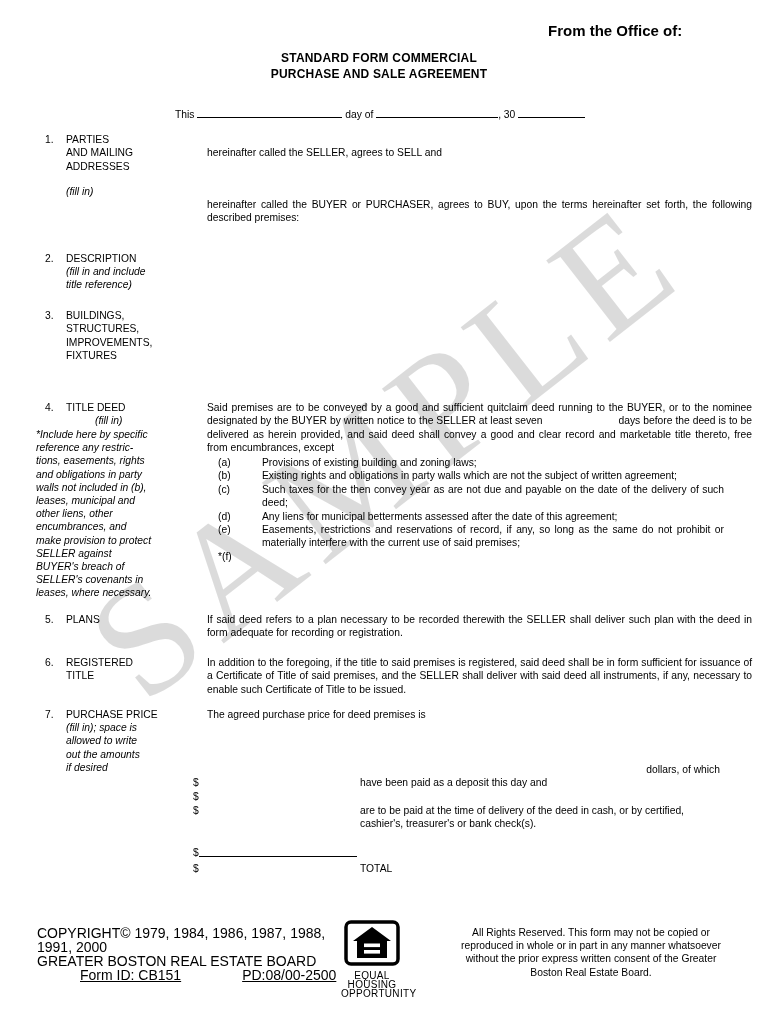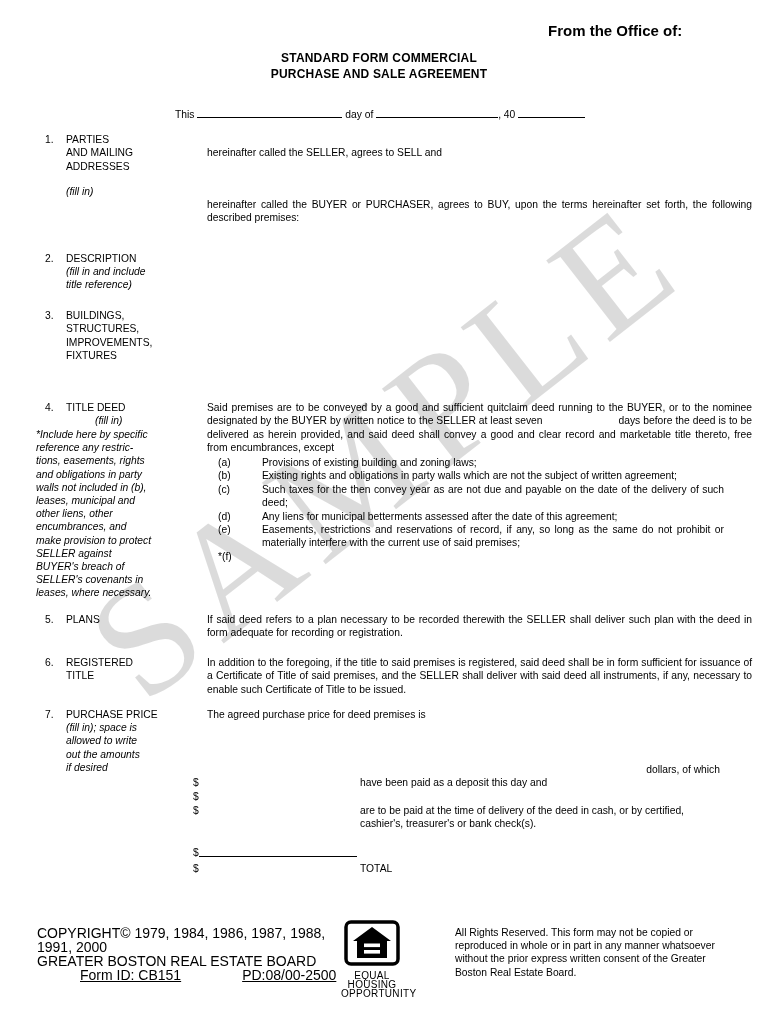--- a/index.html
+++ b/index.html
@@ -34,41 +34,41 @@
   .clabel { width:44px; flex-shrink:0; }
   .ctext { flex:1; text-align:justify; }
   .right-label { position:absolute; left:175px; width:545px; text-align:right; }
   .money-row { position:absolute; left:193px; display:flex; white-space:pre; }
   .money-row .dollar { width:167px; flex-shrink:0; }
   .footer-copy { position:absolute; left:37px; top:926px; line-height:14px; font-size:14px; }
   .u { text-decoration:underline;padding-left:43px; }
   .formgap { display:inline-block; width:18px; }
   .logo-wrap { position:absolute; left:341px; top:920px; width:62px; text-align:center; }
   .logo-caption { margin-top:2px; font-size:10px; line-height:9px; letter-spacing:0.3px; white-space:pre-line; }
-  .rights { position:absolute; left:455px; top:926px; width:272px; line-height:13.2px; }
+  .rights { position:absolute; left:455px; top:926px; width:272px; line-height:13.2px;text-align:center; }
 </style>
 </head>
 <body>
 
 <div class="page">
 
   <div class="watermark">SAMPLE</div>
 
   <div class="from-office">From the Office of:</div>
 
   <div class="doc-title">
     <div>STANDARD FORM COMMERCIAL</div>
     <div>PURCHASE AND SALE AGREEMENT</div>
   </div>
 
   <div class="date-line">
     <span>This</span>
     <span class="blank w145"></span>
     <span>day of</span>
-    <span class="blank w122"></span><span>, 40</span>
+    <span class="blank w122"></span><span>, 30</span>
     <span class="blank w67"></span>
   </div>
 
   <div class="hding" style="top:133px">
     <span class="num">1.</span>
     <span class="htxt">PARTIES
 AND MAILING
 ADDRESSES</span>
   </div>
   <div class="body" style="top:146px">hereinafter called the SELLER, agrees to SELL and</div>

